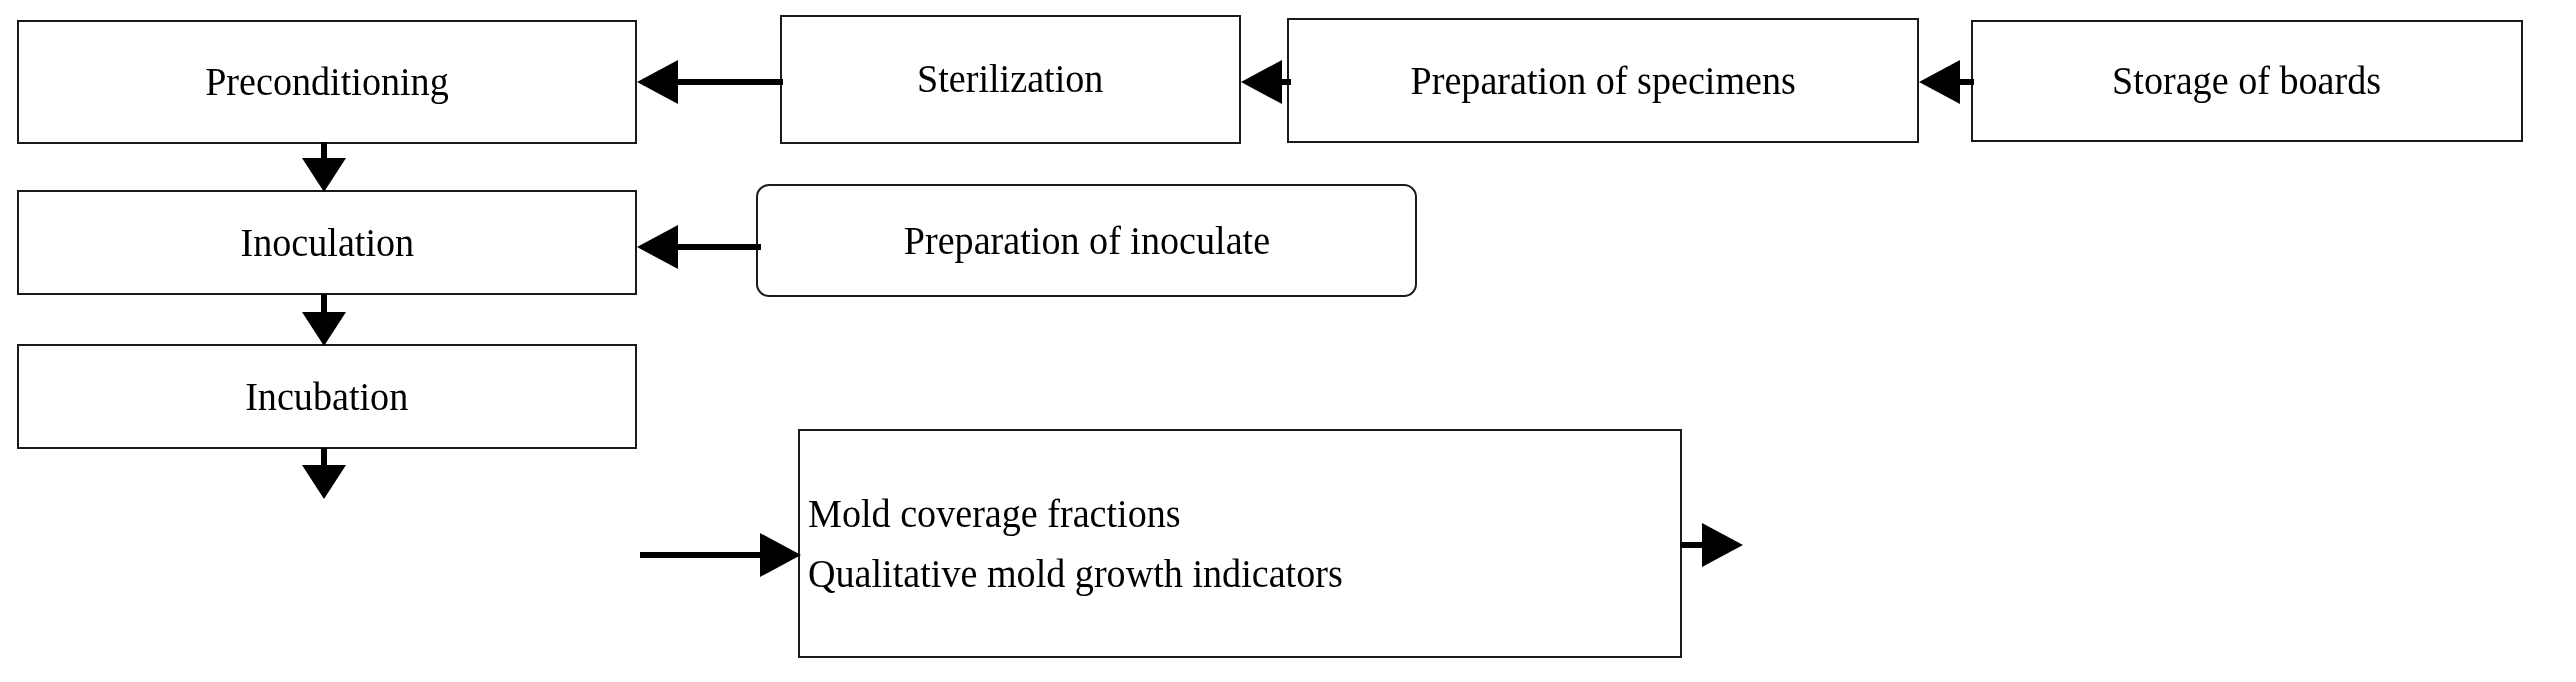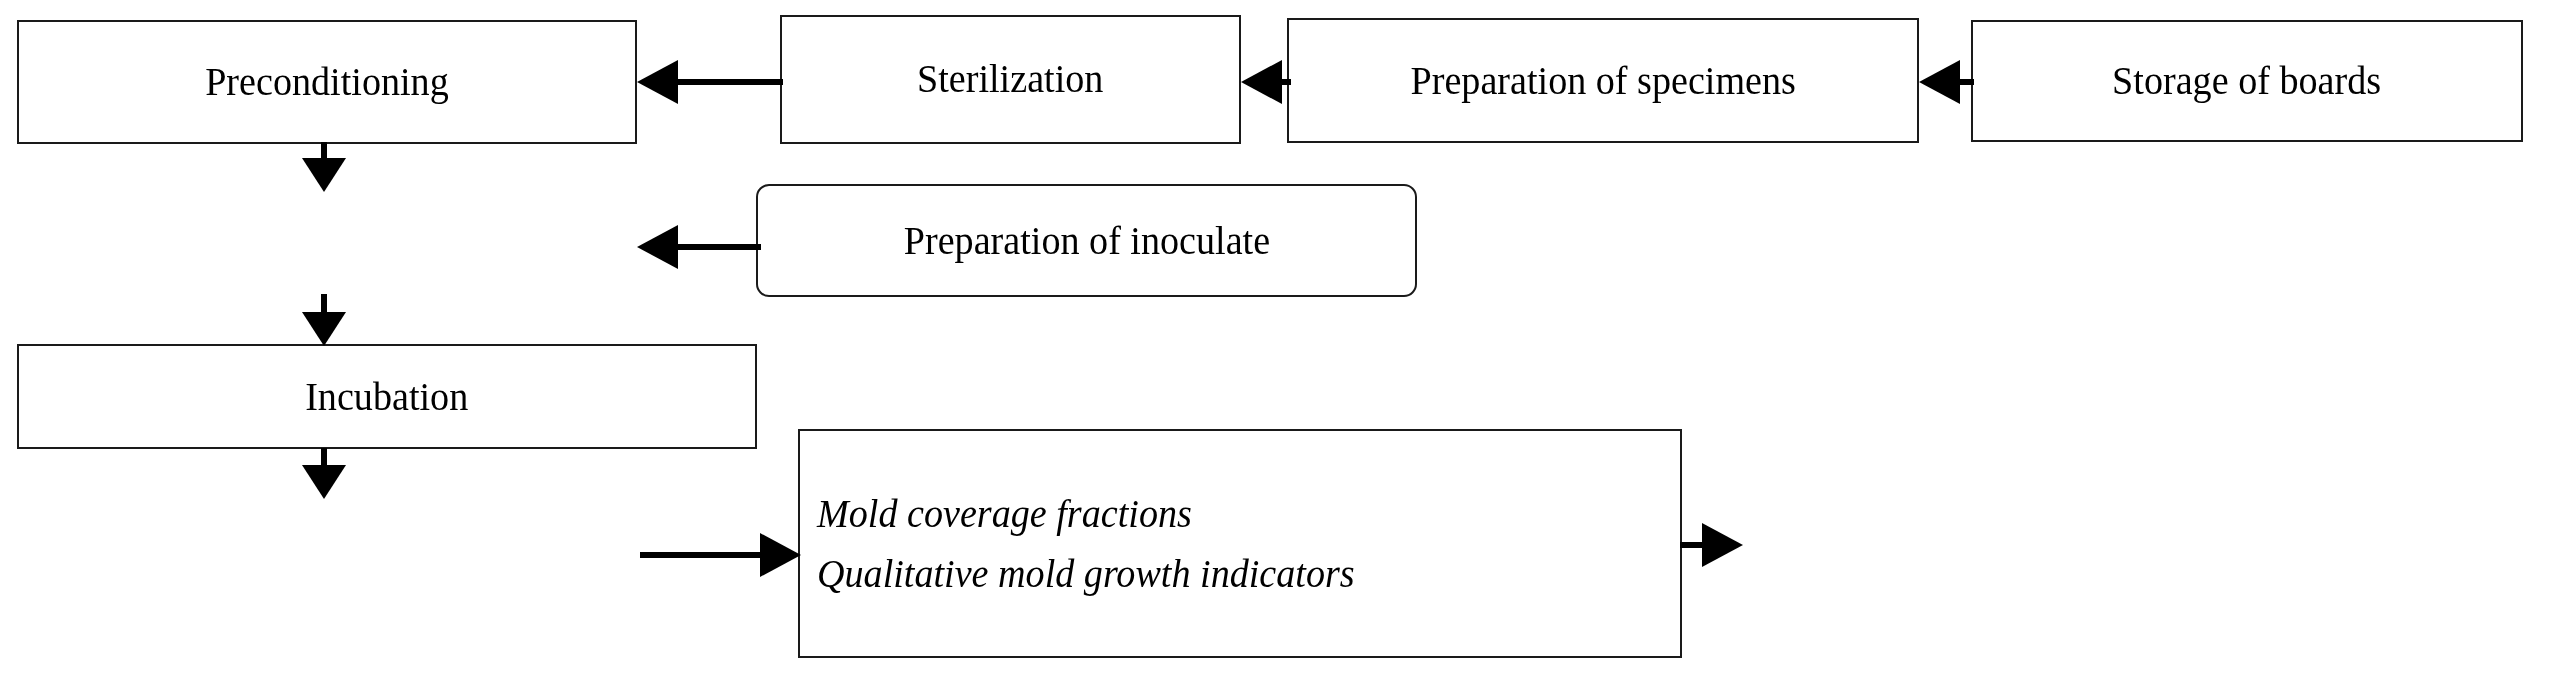--- a/index.html
+++ b/index.html
@@ -25,22 +25,21 @@
     justify-content: center;
     color: #000000;
   }
   .node.center {
     align-items: center;
     text-align: left;
   }
   .node.left {
     align-items: flex-start;
     text-align: left;
-    padding-left: 17px;
-    font-style: italic;
+    padding-left: 8px;
   }
   .node .label {
     font-size: 41px;
     line-height: 1.02;
     letter-spacing: 0px;
     white-space: nowrap;
     transform: scaleX(0.93);
     transform-origin: center;
   }
   .node.left .label {
@@ -98,26 +97,29 @@
   </div>
 
   <div class="node center" style="left:780px; top:14.5px; width:461px; height:129px;">
     <span class="label">Sterilization</span>
   </div>
 
   <div class="node center" style="left:1971px; top:20px; width:552px; height:122px;">
     <span class="label">Storage of boards</span>
   </div>
 
+  <div class="node center" style="left:17px; top:190px; width:620px; height:105px;">
+    <span class="label">Inoculation</span>
+  </div>
 
   <div class="node center" style="left:756px; top:184px; width:661px; height:113px;border-radius:13px;">
     <span class="label">Preparation of inoculate</span>
   </div>
 
-  <div class="node center" style="left:17px; top:344px; width:740px; height:105px;">
+  <div class="node center" style="left:17px; top:344px; width:620px; height:105px;">
     <span class="label">Incubation</span>
   </div>
 
 
   <div class="node left multiline" style="left:798px; top:429px; width:884px; height:229px;">
     <span class="label">Mold coverage fractions</span>
     <span class="label">Qualitative mold growth indicators</span>
   </div>
 
 

